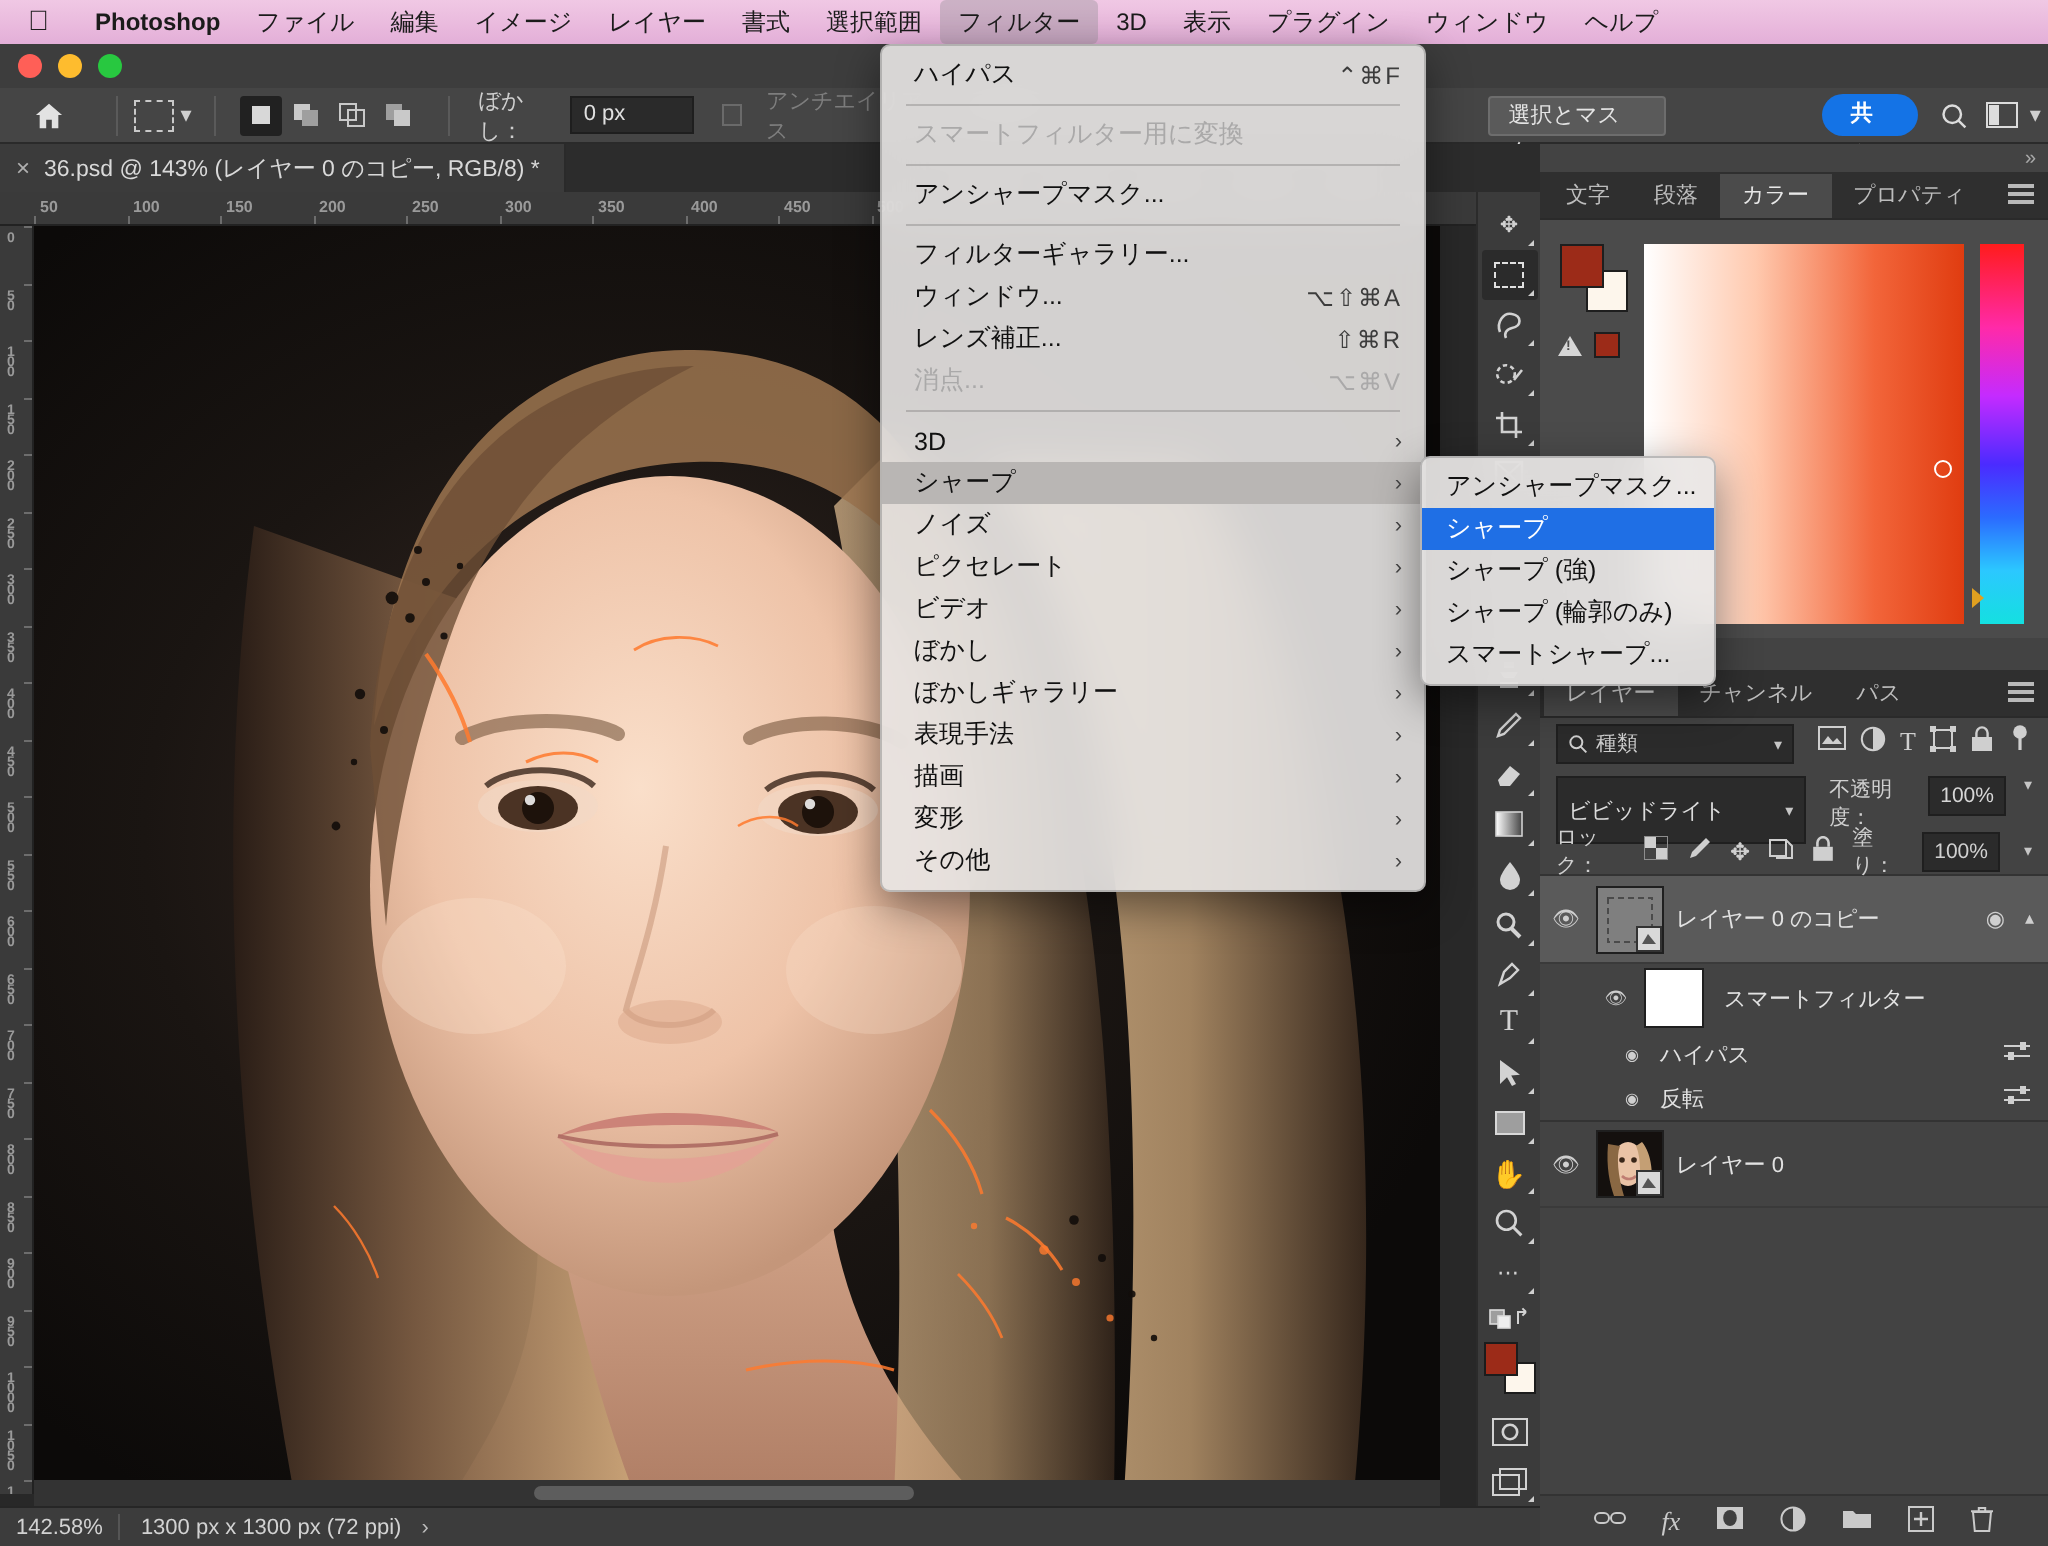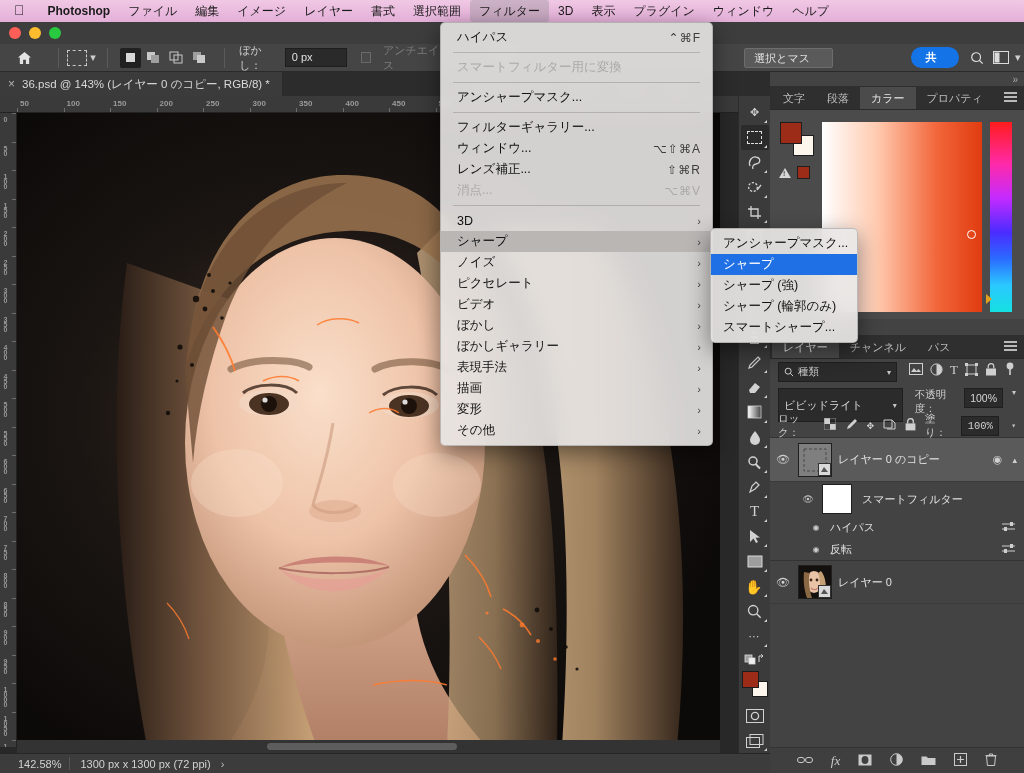--- a/index.html
+++ b/index.html
@@ -104,21 +104,21 @@
   .scroll-h {
     position:absolute; left:17px; bottom:20px; height:13px; width:703px; background:#333;
   }
   .scroll-h .thumb { position:absolute; top:3px; left:250px; height:7px; width:190px; background:#5d5d5d; border-radius:4px;}
 
   .statusbar {
     position:absolute; left:0; bottom:0; width:770px; height:20px;
     background:#3c3c3c; display:flex; align-items:center; gap:0; font-size:11px; color:#d2d2d2;
     border-top:1px solid #262626;
   }
-  .sb-zoom { padding:0 8px;margin-left:10px; }
+  .sb-zoom { padding:0 8px; }
   .sb-sep { width:1px; height:13px; background:#555; }
   .sb-info { padding:0 10px; }
   .sb-arrow { color:#bdbdbd; }
 
   
   .toolbox {
     position:absolute; left:738px; top:96px; width:32px; height:657px;
     background:#3b3b3b; border-left:1px solid #2b2b2b;
     display:flex; flex-direction:column; align-items:center; padding-top:4px;
   }
@@ -177,21 +177,21 @@
   }
   .kind-icons { display:flex; gap:7px; margin-left:6px; color:#cfcfcf; align-items:center;}
   .blend-select {
     background:#2b2b2b; border:1px solid #1f1f1f; color:#dcdcdc; height:20px;
     display:flex; align-items:center; justify-content:space-between; padding:16px 5px; width:148px; font-size:11px;
   }
   .op-label { font-size:10.5px; color:#cfcfcf; margin-left:6px;}
   .op-val { background:#2b2b2b;border:1px solid #1f1f1f; height:20px; line-height:18px; padding:0 5px; width:42px; text-align:center; font-size:10.5px;}
   .chev { font-size:8px; color:#c6c6c6; margin-left:3px; }
   .lock-row { display:flex; align-items:center; height:24px; padding:0 8px; gap:9px; color:#d0d0d0; font-size:10.5px;
-    border-bottom:1px solid #333;font-family:Liberation Mono, monospace;}
+    border-bottom:1px solid #333;}
   .layer-row { display:flex; align-items:center; height:44px; border-bottom:1px solid #3a3a3a; padding-left:4px; gap:6px;}
   .layer-row.selected { background:#5a5a5a; }
   .eye { width:18px; text-align:center; color:#cfcfcf; font-size:11px; }
   .thumb-box { width:34px;height:34px; border:1px solid #1f1f1f; background:#7a7a7a; position:relative; overflow:hidden;}
   .layer-name { font-size:11px; color:#e2e2e2; flex:1; }
   .sub-row { display:flex; align-items:center; height:22px; padding-left:30px; gap:6px; }
   .sub-row .eye { width:16px; font-size:9px;}
   .fx-ic { margin-left:auto; margin-right:9px; color:#cfcfcf; font-size:10px;}
   .sf-thumb { width:30px;height:30px; background:#fff; border:1px solid #1f1f1f;}
   .sm-obj-badge{position:absolute;right:0;bottom:0;width:13px;height:13px;background:#cfcfcf;border:1px solid #333;}

